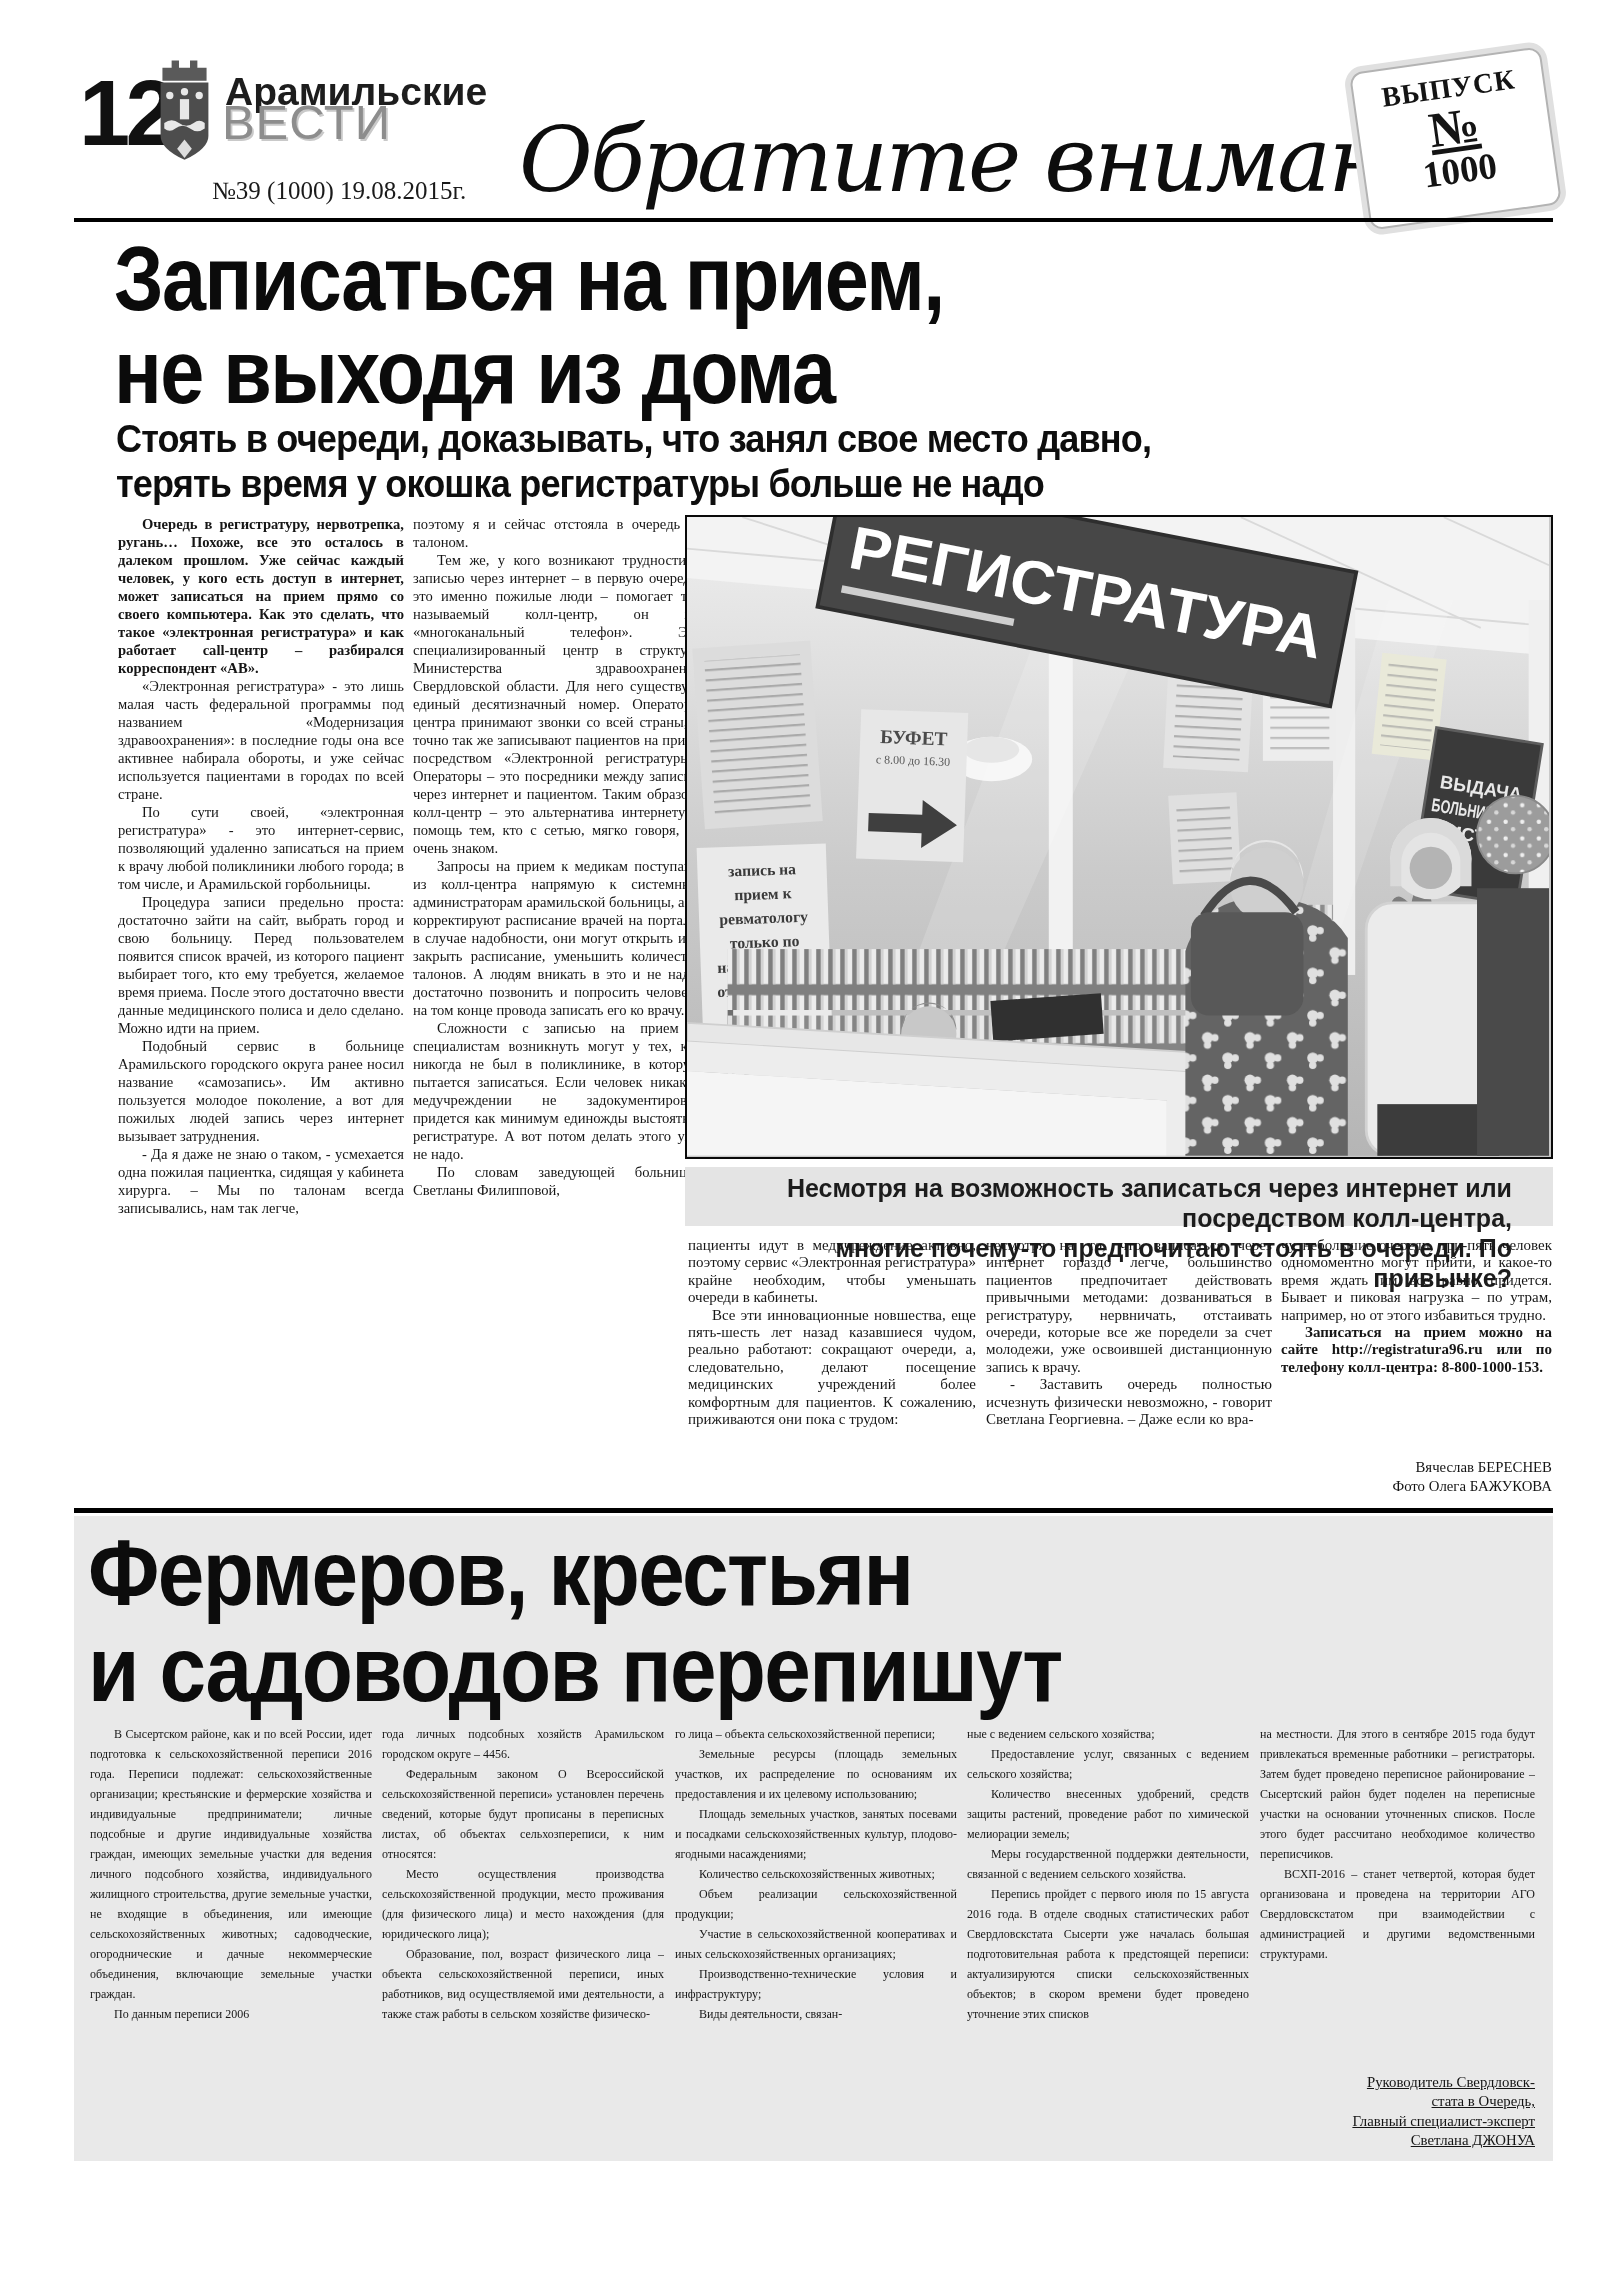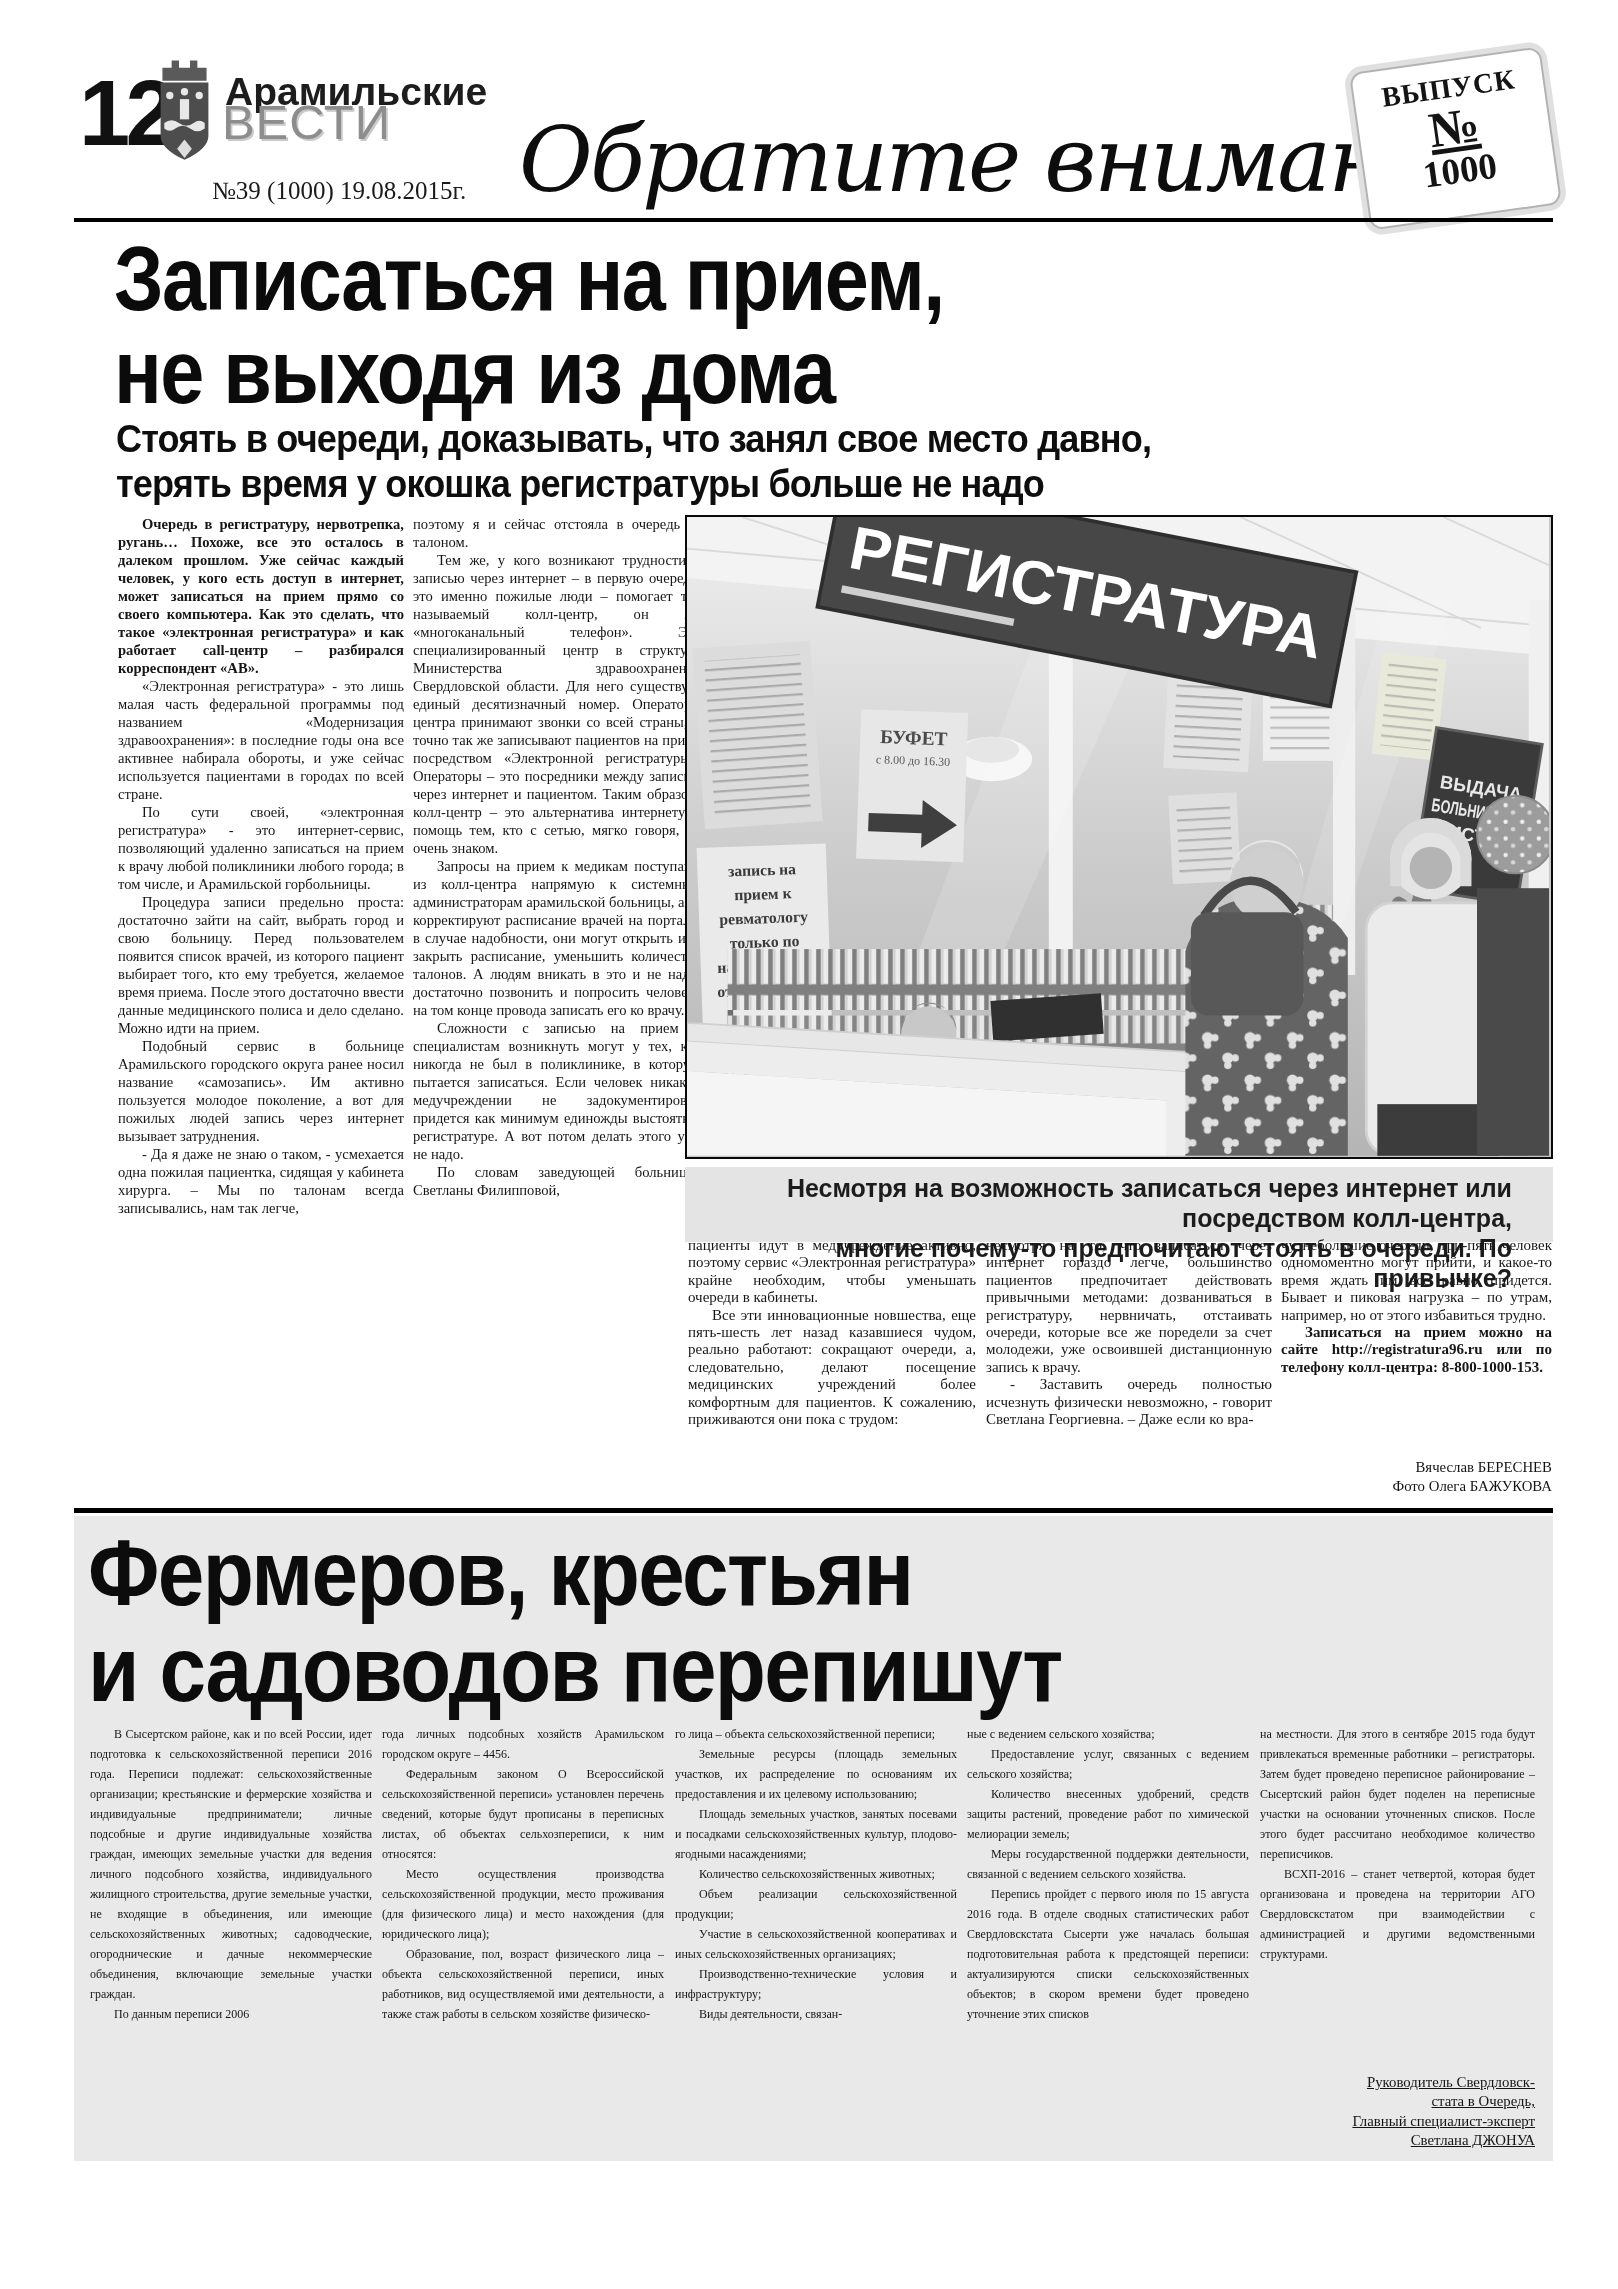--- a/index.html
+++ b/index.html
@@ -253,21 +253,21 @@
         <circle cx="806" cy="370" r="44" fill="#e4e4e4"></circle>
         <circle cx="806" cy="380" r="23" fill="#b4b4b4"></circle>
         <path d="M762 370 a44 44 0 0 1 88 0 l0 30 l-12 0 l0 -26 a32 32 0 0 0 -64 0 l0 26 l-12 0 Z" fill="#dadada"></path>
 
         <rect x="856" y="402" width="78" height="290" fill="#4a4a4a"></rect>
         <circle cx="898" cy="344" r="42" fill="url(#speckle)" stroke="#8a8a8a" stroke-width="2"></circle>
       </g>
     </svg>
   </div>
 
-  <div class="abs caption" style="left:685px;top:1167px;width:868px;height:75px;">
+  <div class="abs caption" style="left:685px;top:1167px;width:868px;height:59px;">
     <div>Несмотря на возможность записаться через интернет или посредством колл-центра,</div>
     <div>многие почему-то предпочитают стоять в очереди. По привычке?</div>
   </div>
 
   <div class="col a1b" style="left:688px;top:1237px;width:288px;height:269px;">
 
   <p class="cont">пациенты идут в медучреждение активно, поэтому сервис «Электронная регистратура» крайне необходим, чтобы уменьшать очереди в кабинеты.</p>
       <p>Все эти инновационные новшества, еще пять-шесть лет назад казавшиеся чудом, реально работают: сокращают очереди, а, следовательно, делают посещение медицинских учреждений более комфортным для пациентов. К сожалению, приживаются они пока с трудом:</p>
     </div>
   <div class="col a1b" style="left:986px;top:1237px;width:286px;height:269px;">

